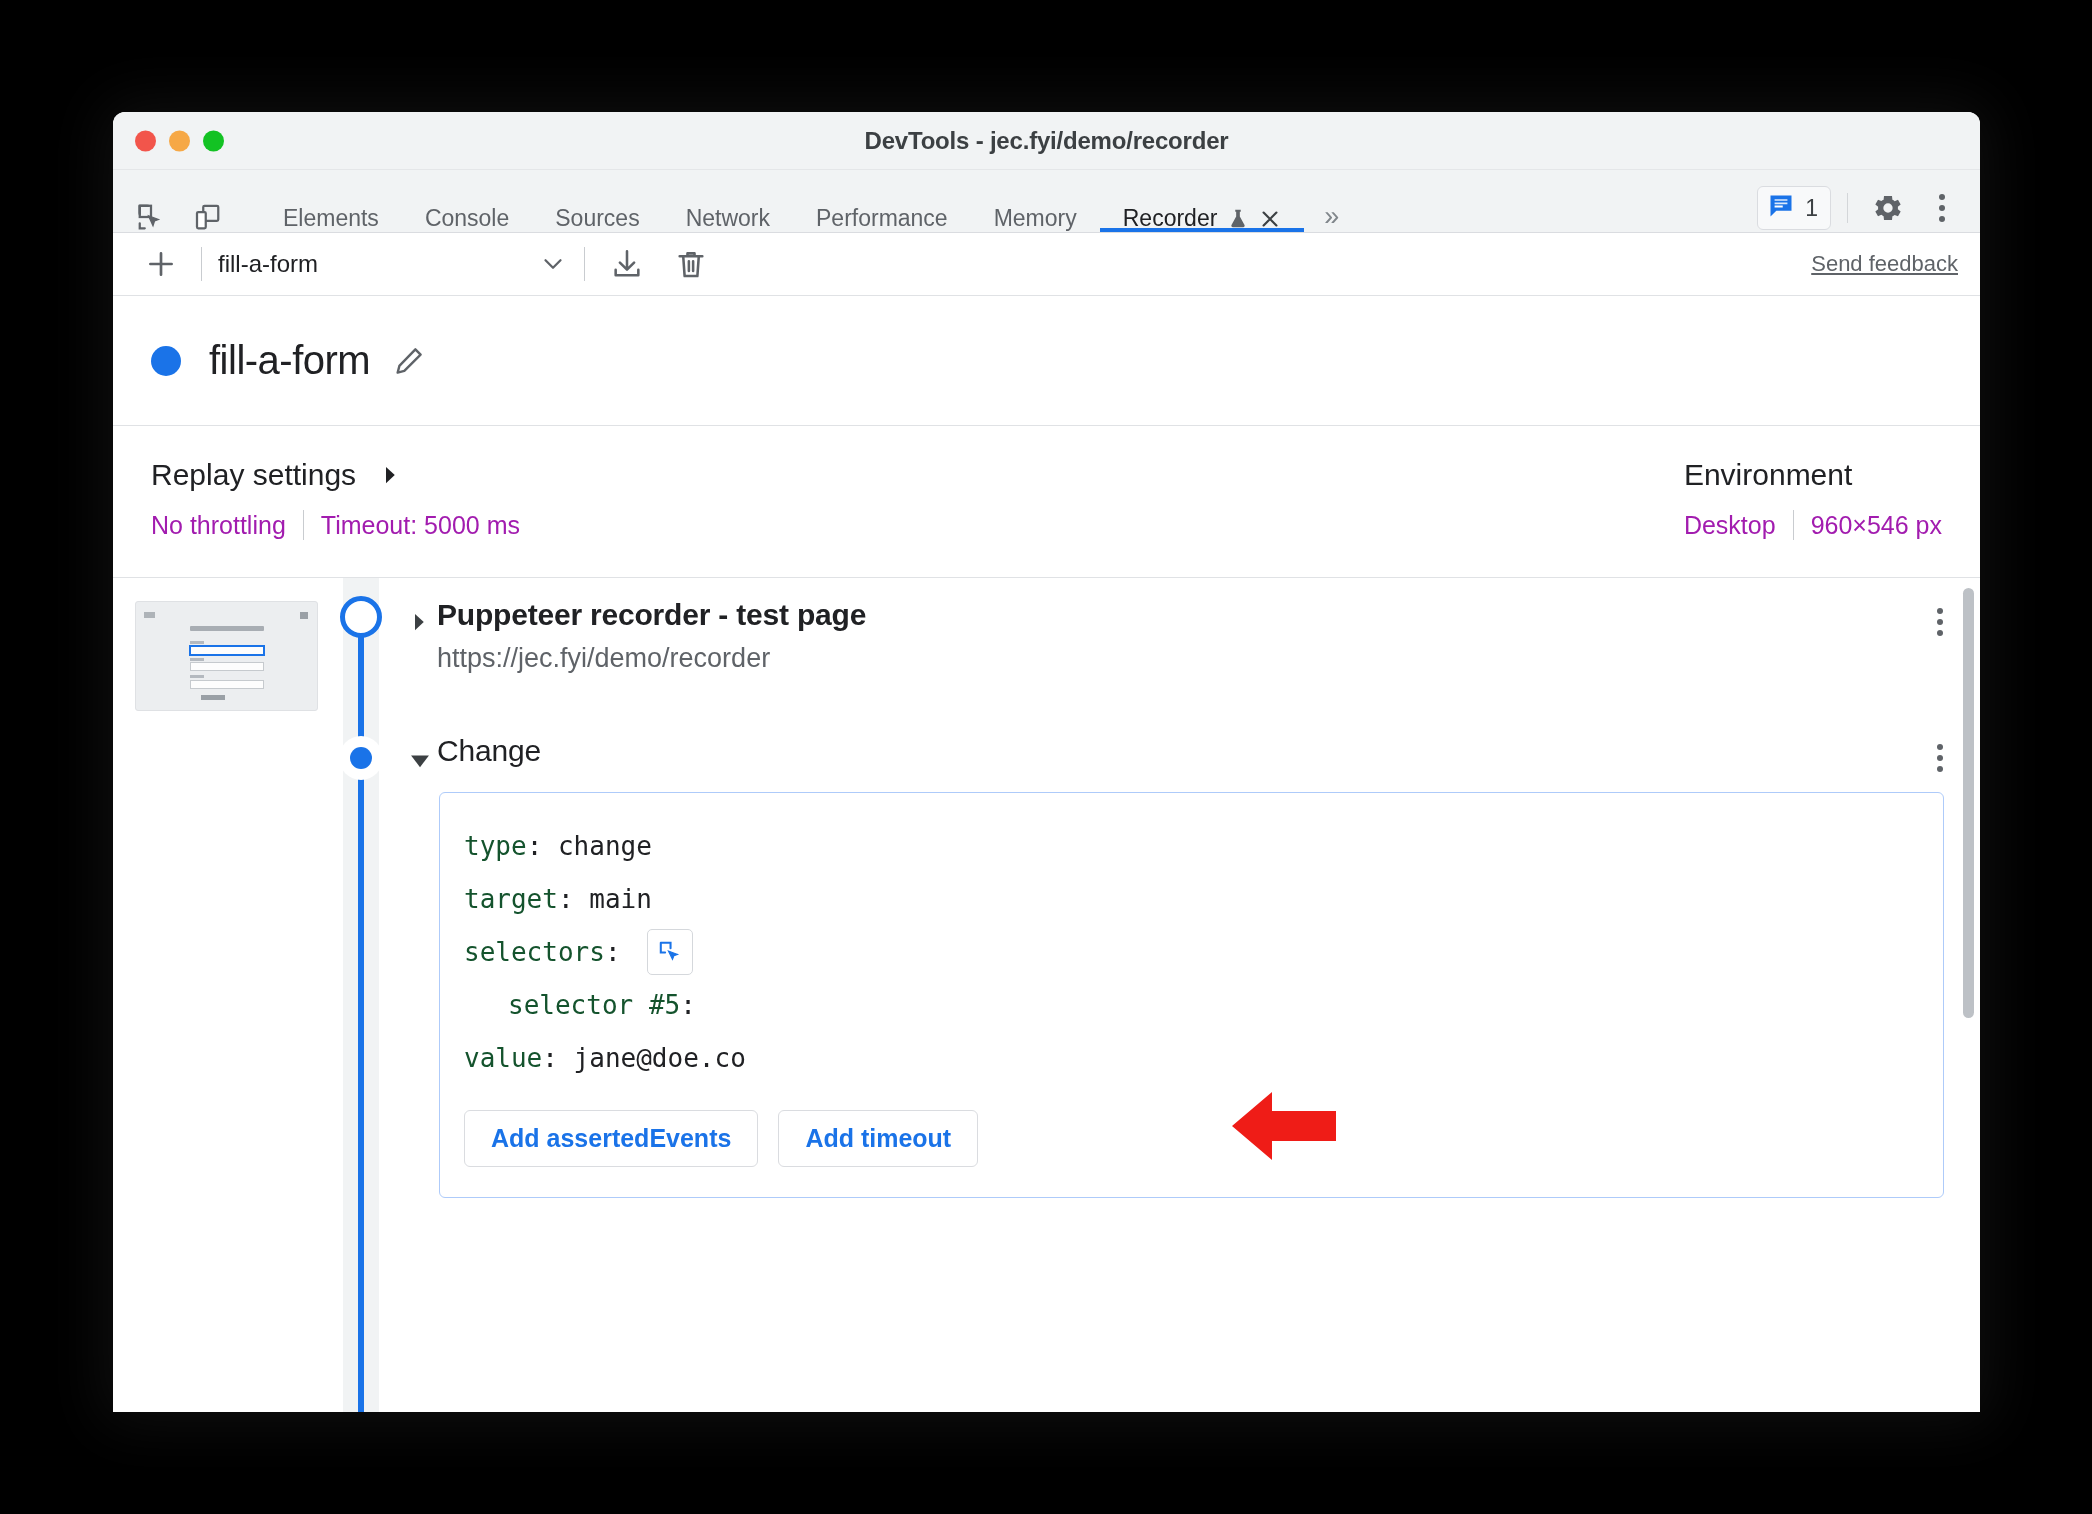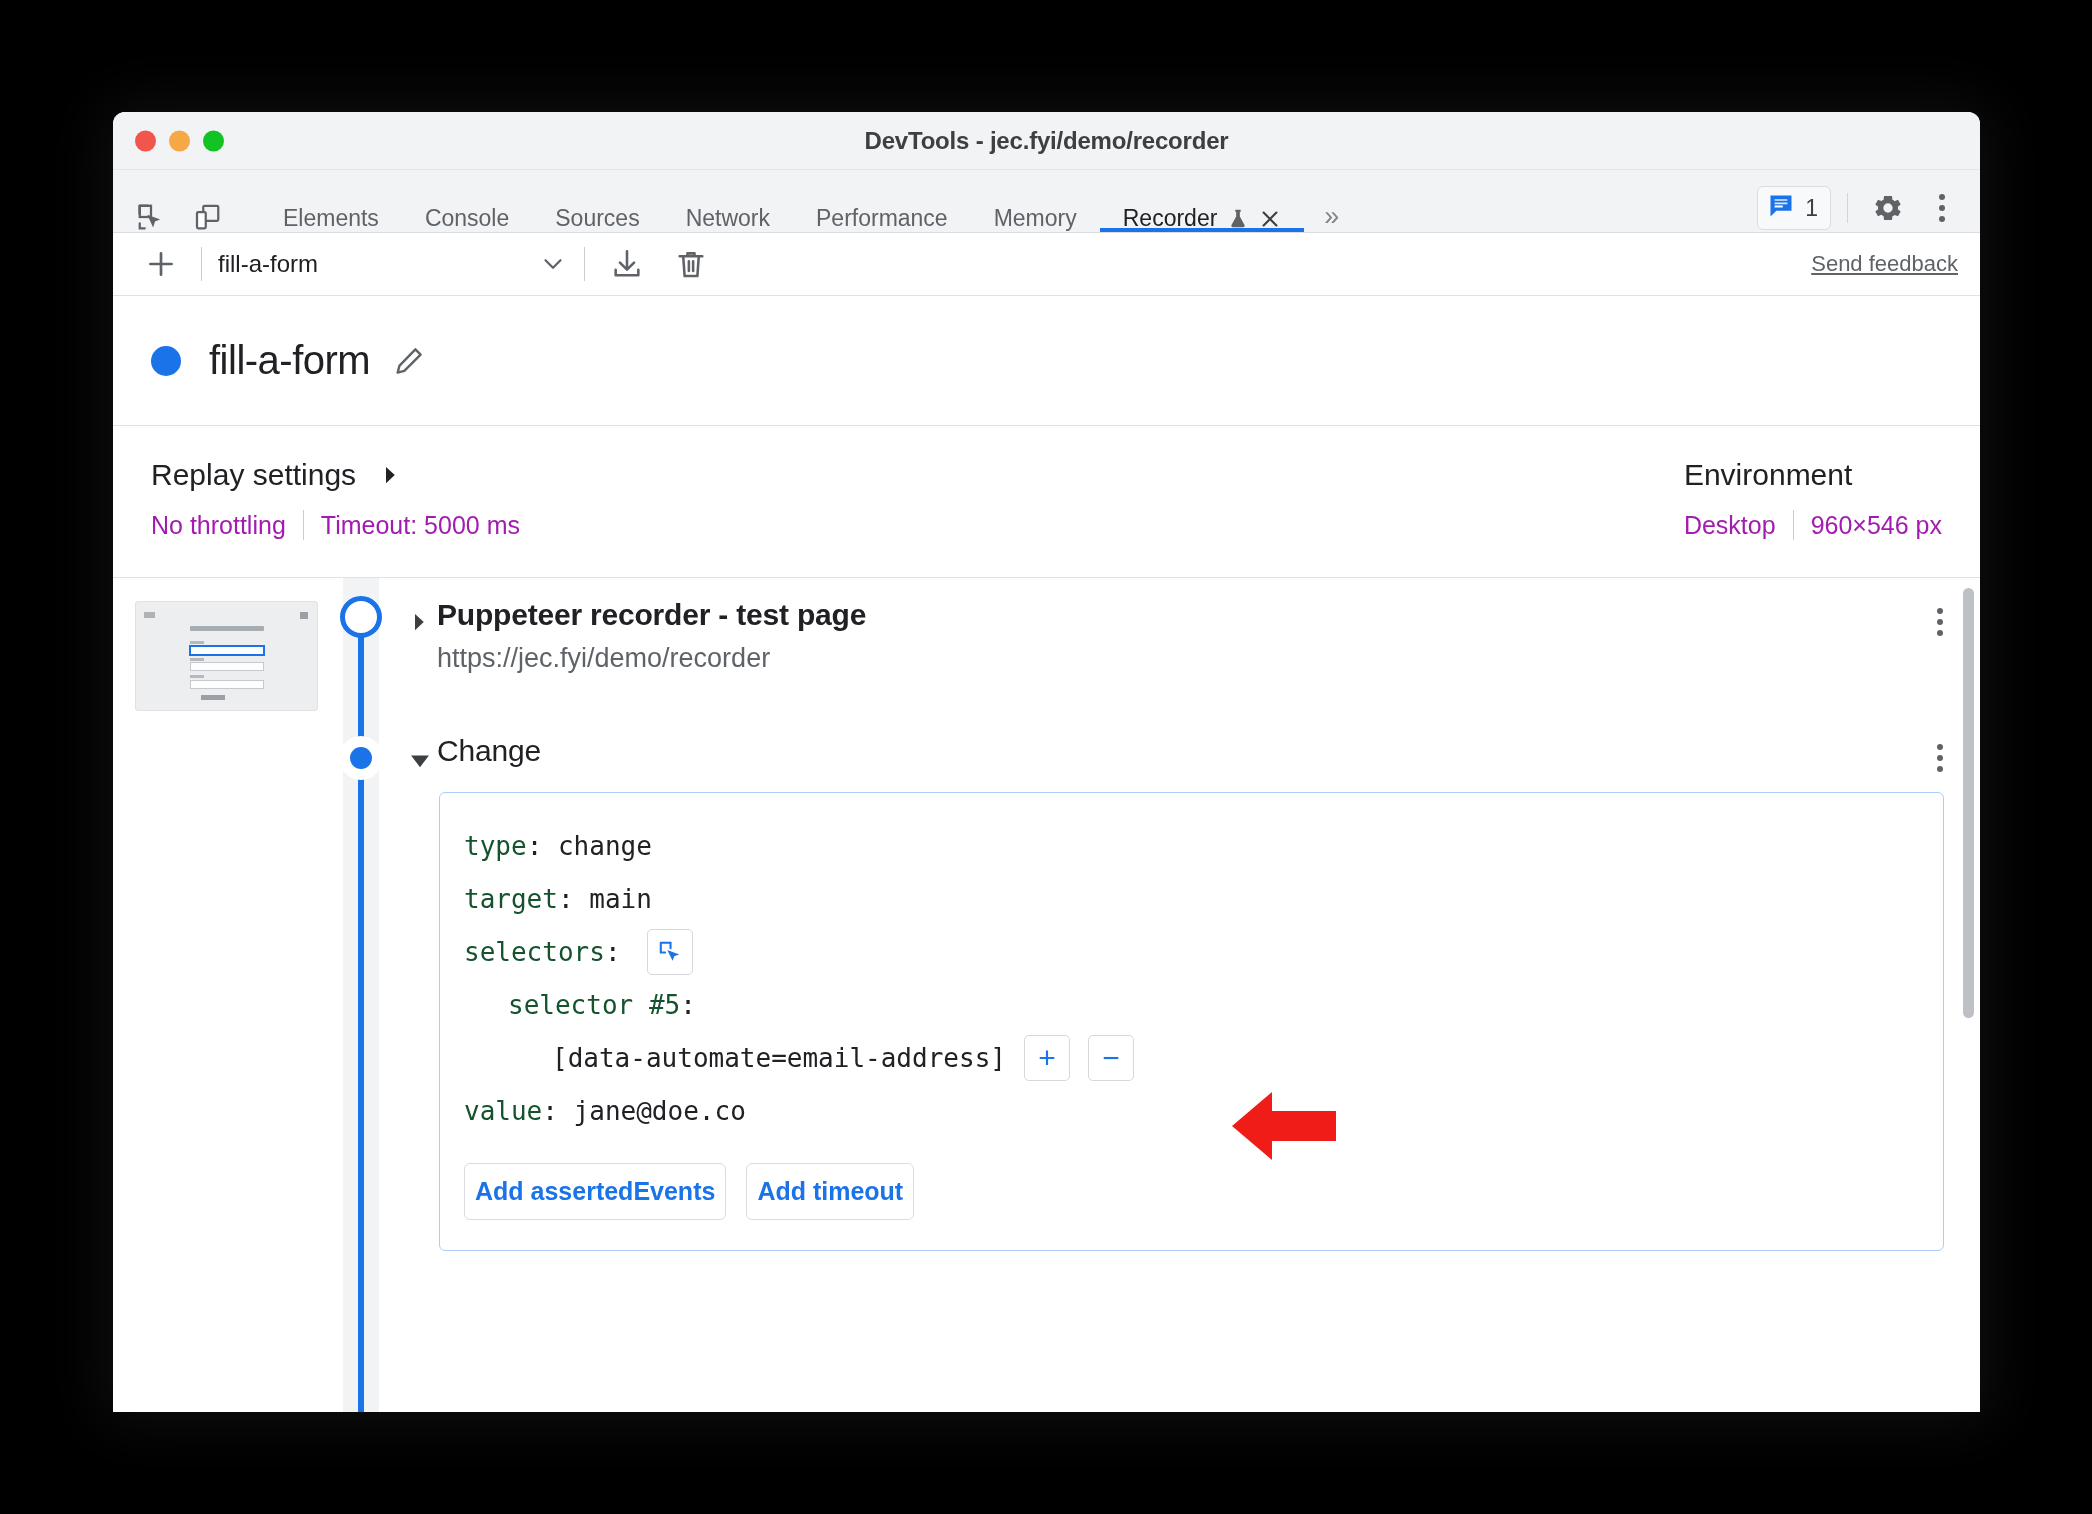--- a/index.html
+++ b/index.html
@@ -208,21 +208,21 @@
     display: inline-flex; align-items: center; justify-content: center;
     width: 46px; height: 46px; border: 1px solid #d5d8dc; border-radius: 5px;
     background: #fff; margin-left: 18px; cursor: pointer; color: #1a73e8;
     font-size: 30px; line-height: 1; font-family: "Liberation Sans", sans-serif;
   }
   .sqbtn.picker { margin-left: 26px; }
   .card-btns { display: flex; gap: 20px; margin-top: 26px; }
   .card-btn {
     border: 1px solid #dadce0; border-radius: 6px; background: #fff;
     color: #1a73e8; font-weight: bold; font-size: 25px;
-    padding: 13px 10px; cursor: pointer;
+    padding: 13px 26px; cursor: pointer;
     font-family: "Liberation Sans", sans-serif;
   }
 
   
   .scrollbar {
     position: absolute; right: 6px; top: 10px;
     width: 11px; height: 430px; border-radius: 6px; background: #bdc1c6;
   }
 
   
@@ -476,25 +476,20 @@
                 <path d="M3.5 3.5h9v5M3.5 3.5v9h4" stroke-linecap="round"></path>
                 <path d="M10.5 11l8.5 3.2-3.4 1.2-1.3 3.4z" fill="#1a73e8" stroke="#1a73e8" stroke-width="1"></path>
               </svg>
             </span>
           </div>
 
           <div class="cline indent1">
             <span class="k">selector #5</span><span>:</span>
           </div>
 
-          <div class="cline indent2">
-            <span>[data-automate=email-address]</span>
-            <span class="sqbtn">+</span>
-            <span class="sqbtn">−</span>
-          </div>
 
           <div class="cline">
             <span class="k">value</span><span>:</span><span>&nbsp;</span><span>jane@doe.co</span>
           </div>
 
           <div class="card-btns">
             <button class="card-btn">Add assertedEvents</button>
             <button class="card-btn">Add timeout</button>
           </div>
         </div>

